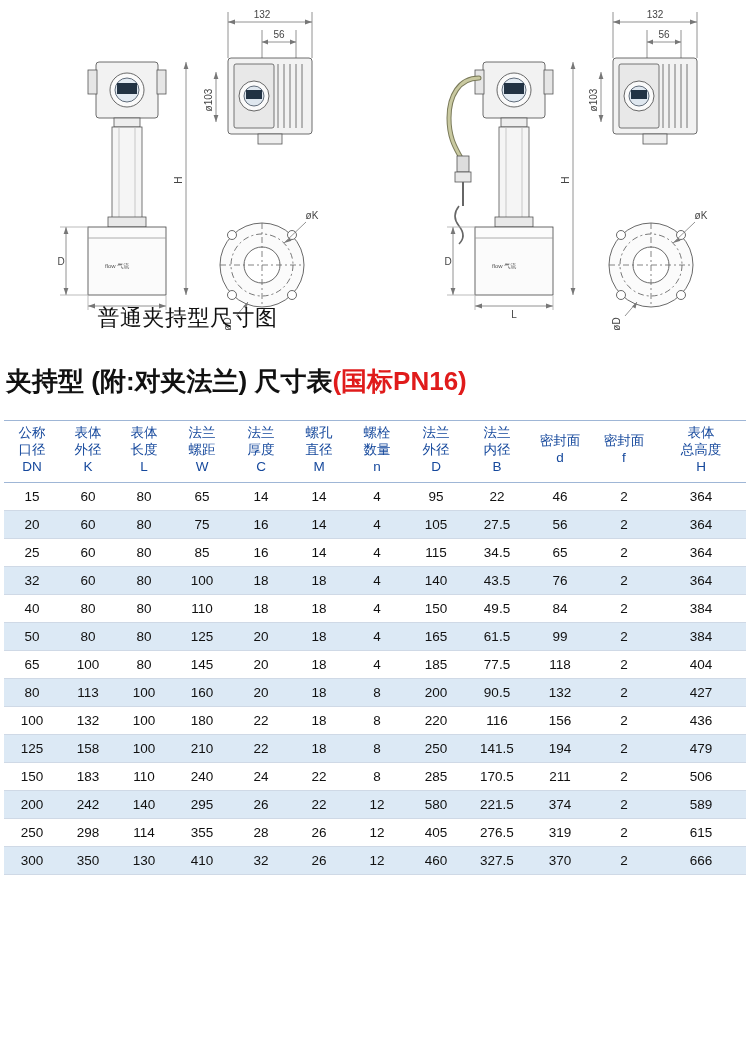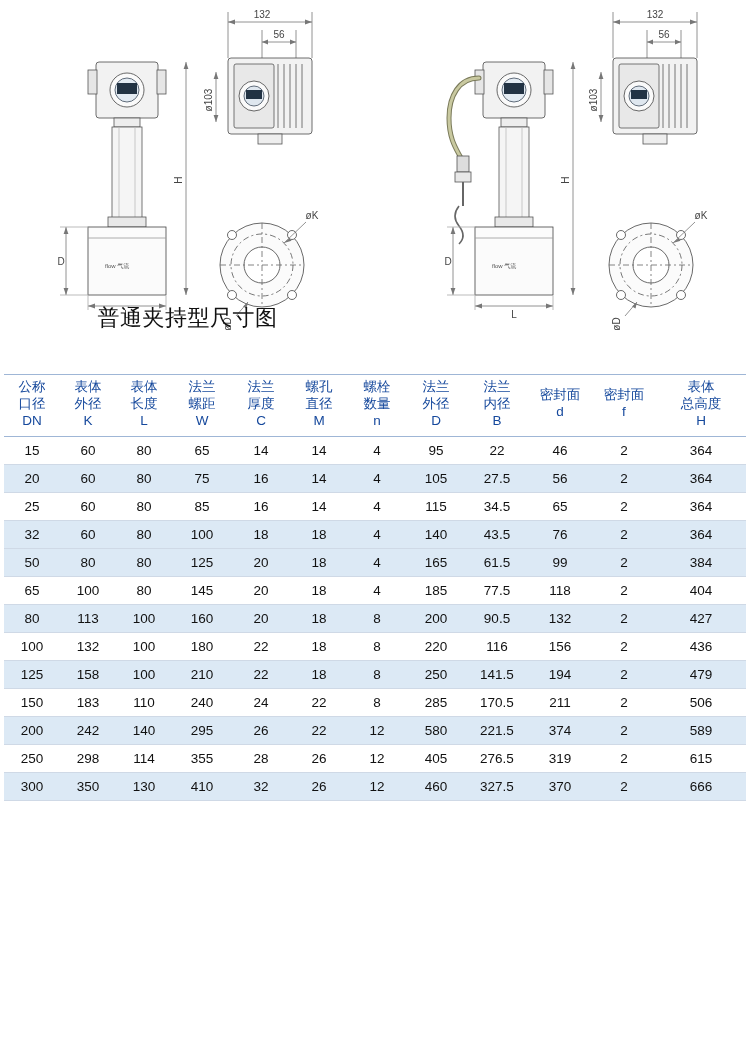--- a/index.html
+++ b/index.html
@@ -301,20 +301,24 @@
           <text x="194" y="180" text-anchor="middle" transform="rotate(-90 194 180)">H</text>
           <text x="73" y="265" text-anchor="middle">D</text>
           <text x="139" y="318" text-anchor="middle">L</text>
           <text x="326" y="219" text-anchor="middle">øK</text>
           <text x="245" y="324" text-anchor="middle" transform="rotate(-90 245 324)">øD</text>
         </g>
       </svg>
     </div>
   </div>
 
+  <div class="title-row">
+    <span class="title-main">夹持型 (附:对夹法兰) 尺寸表</span>
+    <span class="title-accent">(国标PN16)</span>
+  </div>
 
   <table class="spec">
     <colgroup>
       <col class="col-dn">
         <col class="col-k">
         <col class="col-l">
         <col class="col-w">
       <col class="col-c">
         <col class="col-m">
         <col class="col-n">
@@ -400,20 +404,34 @@
           <td>100</td>
           <td>18</td>
           <td>18</td>
           <td>4</td>
           <td>140</td>
           <td>43.5</td>
           <td>76</td>
           <td>2</td>
           <td>364</td>
         </tr>
+        <tr>
+          <td>40</td>
+          <td>80</td>
+          <td>80</td>
+          <td>110</td>
+          <td>18</td>
+          <td>18</td>
+          <td>4</td>
+          <td>150</td>
+          <td>49.5</td>
+          <td>84</td>
+          <td>2</td>
+          <td>384</td>
+        </tr>
         <tr class="alt">
           <td>50</td>
           <td>80</td>
           <td>80</td>
           <td>125</td>
           <td>20</td>
           <td>18</td>
           <td>4</td>
           <td>165</td>
           <td>61.5</td>

